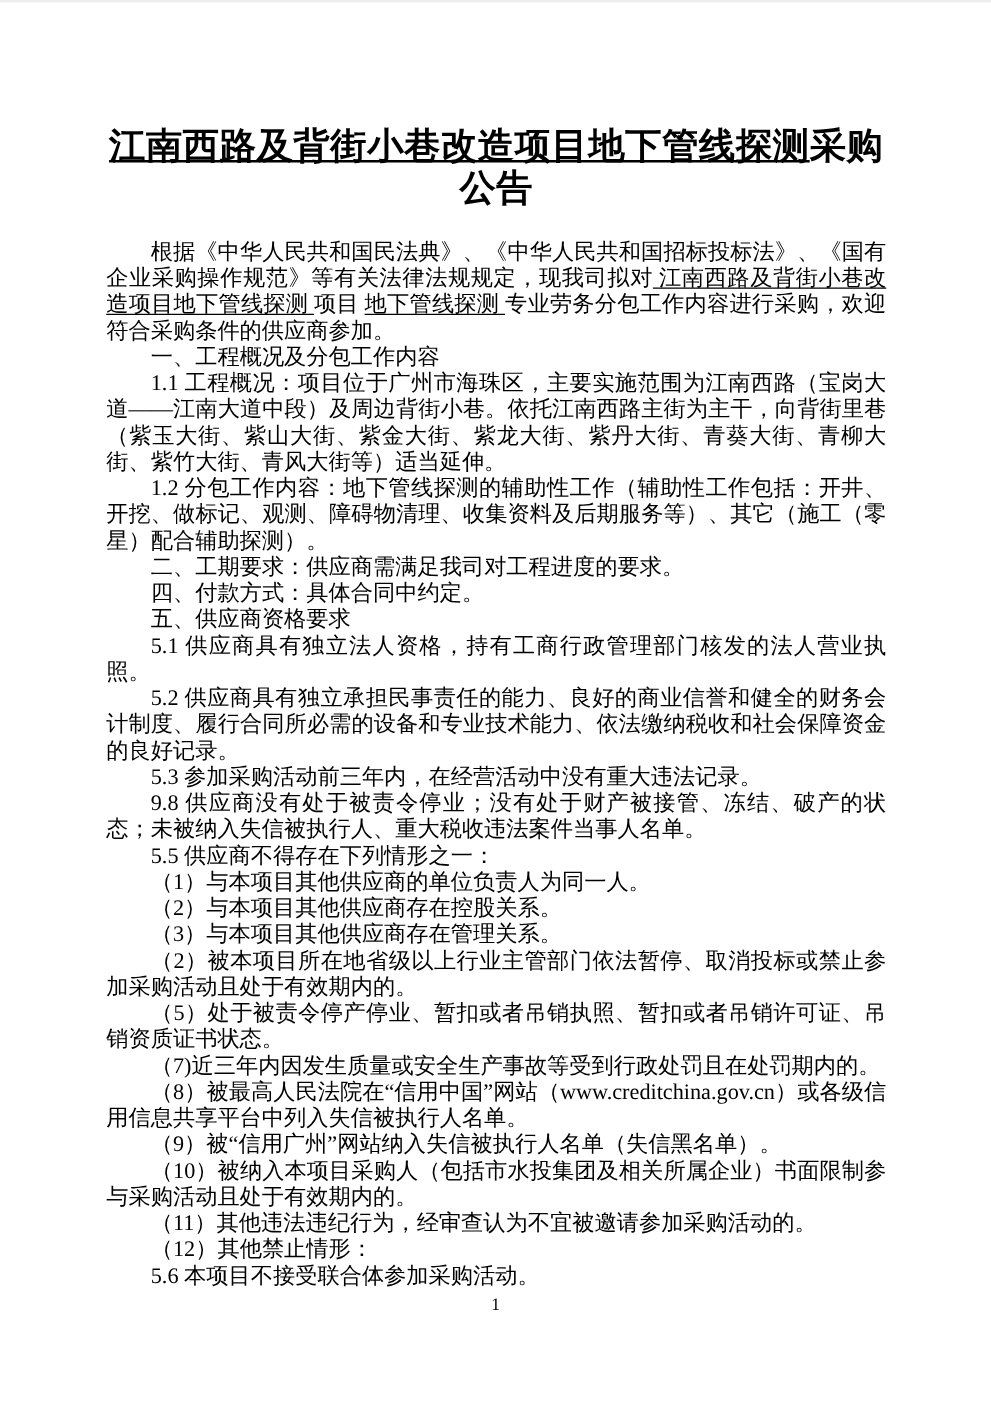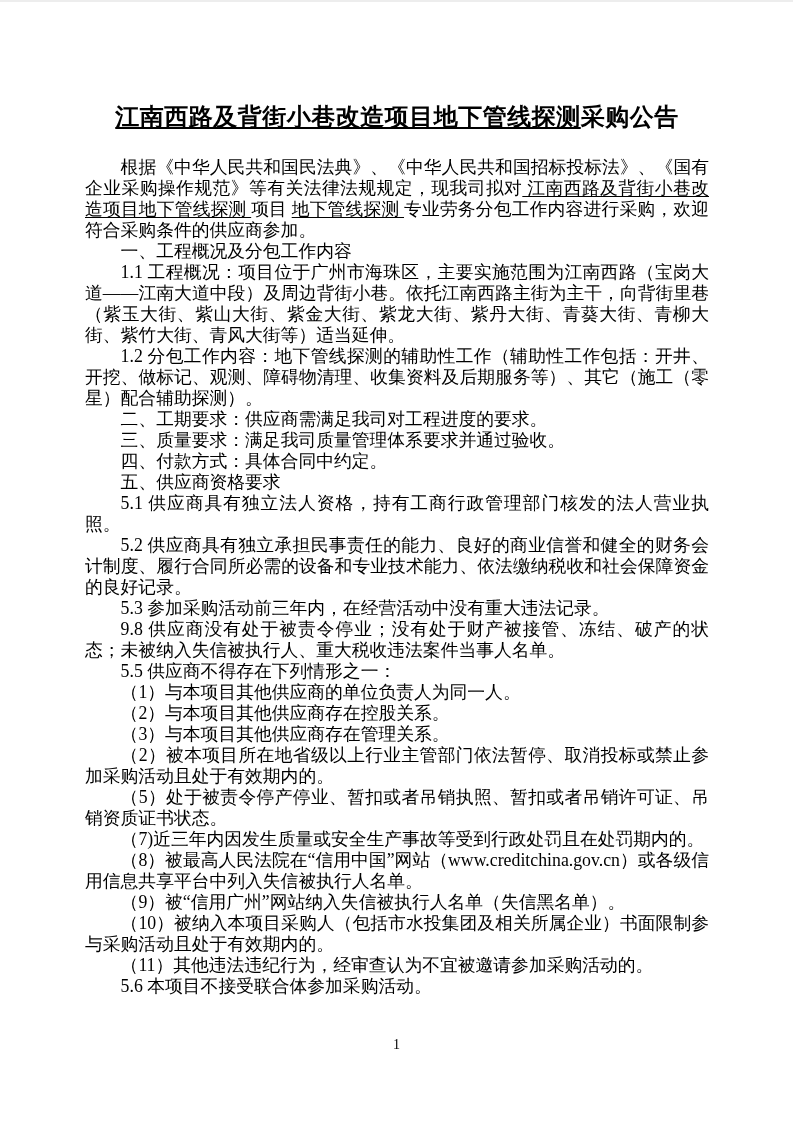--- a/index.html
+++ b/index.html
@@ -18,21 +18,21 @@
     height: 2px;
     background: #ededed;
   }
   .content {
     position: absolute;
     left: 85px;
     top: 100px;
     width: 624px;
   }
   .doc-title {
-    font-size: 24px;
+    font-size: 29px;
     font-weight: bold;
     text-align: center;
     line-height: 34px;
     margin: 0 0 23px 0;
     letter-spacing: 0.5px;
   }
   .para {
     margin: 0;
     font-size: 17.8px;
     line-height: 21px;
@@ -57,35 +57,35 @@
 <div class="top-edge"></div>
 
 <div class="content">
   <h1 class="doc-title"><span class="u">江南西路及背街小巷改造项目地下管线探测</span><span>采购公告</span></h1>
   <div id="body-paragraphs">
       <p class="para"><span>根据《中华人民共和国民法典》、《中华人民共和国招标投标法》、《国有企业采购操作规范》等有关法律法规规定，现我司拟对</span><span class="u"> 江南西路及背街小巷改造项目地下管线探测 </span><span>项目 </span><span class="u">地下管线探测 </span><span>专业劳务分包工作内容进行采购，欢迎符合采购条件的供应商参加。</span></p>
       <p class="para"><span>一、工程概况及分包工作内容</span></p>
       <p class="para"><span>1.1 工程概况：项目位于广州市海珠区，主要实施范围为江南西路（宝岗大道——江南大道中段）及周边背街小巷。依托江南西路主街为主干，向背街里巷（紫玉大街、紫山大街、紫金大街、紫龙大街、紫丹大街、青葵大街、青柳大街、紫竹大街、青风大街等）适当延伸。</span></p>
       <p class="para"><span>1.2 分包工作内容：地下管线探测的辅助性工作（辅助性工作包括：开井、开挖、做标记、观测、障碍物清理、收集资料及后期服务等）、其它（施工（零星）配合辅助探测）。</span></p>
       <p class="para"><span>二、工期要求：供应商需满足我司对工程进度的要求。</span></p>
-      <p class="para"><span>三、质量要求：满足我司质量管理体系要求并通过验收。</span></p>
       <p class="para"><span>四、付款方式：具体合同中约定。</span></p>
       <p class="para"><span>五、供应商资格要求</span></p>
       <p class="para"><span>5.1 供应商具有独立法人资格，持有工商行政管理部门核发的法人营业执照。</span></p>
       <p class="para"><span>5.2 供应商具有独立承担民事责任的能力、良好的商业信誉和健全的财务会计制度、履行合同所必需的设备和专业技术能力、依法缴纳税收和社会保障资金的良好记录。</span></p>
       <p class="para"><span>5.3 参加采购活动前三年内，在经营活动中没有重大违法记录。</span></p>
       <p class="para"><span>9.8 供应商没有处于被责令停业；没有处于财产被接管、冻结、破产的状态；未被纳入失信被执行人、重大税收违法案件当事人名单。</span></p>
       <p class="para"><span>5.5 供应商不得存在下列情形之一：</span></p>
       <p class="para"><span>（1）与本项目其他供应商的单位负责人为同一人。</span></p>
       <p class="para"><span>（2）与本项目其他供应商存在控股关系。</span></p>
       <p class="para"><span>（3）与本项目其他供应商存在管理关系。</span></p>
       <p class="para"><span>（2）被本项目所在地省级以上行业主管部门依法暂停、取消投标或禁止参加采购活动且处于有效期内的。</span></p>
       <p class="para"><span>（5）处于被责令停产停业、暂扣或者吊销执照、暂扣或者吊销许可证、吊销资质证书状态。</span></p>
       <p class="para"><span>（7)近三年内因发生质量或安全生产事故等受到行政处罚且在处罚期内的。</span></p>
       <p class="para"><span>（8）被最高人民法院在“信用中国”网站（www.creditchina.gov.cn）或各级信用信息共享平台中列入失信被执行人名单。</span></p>
       <p class="para"><span>（9）被“信用广州”网站纳入失信被执行人名单（失信黑名单）。</span></p>
       <p class="para"><span>（10）被纳入本项目采购人（包括市水投集团及相关所属企业）书面限制参与采购活动且处于有效期内的。</span></p>
       <p class="para"><span>（11）其他违法违纪行为，经审查认为不宜被邀请参加采购活动的。</span></p>
+      <p class="para"><span>（12）其他禁止情形：</span></p>
       <p class="para"><span>5.6 本项目不接受联合体参加采购活动。</span></p>
     </div>
 </div>
 
 <div class="page-number">1</div>
 
 </body></html>

